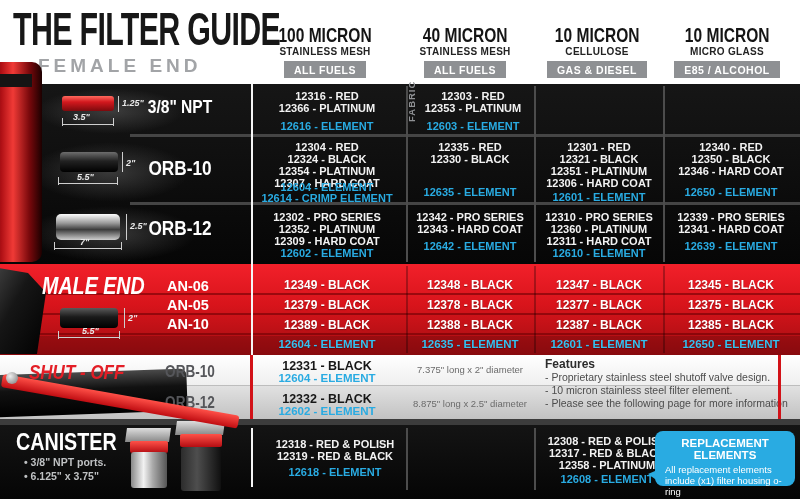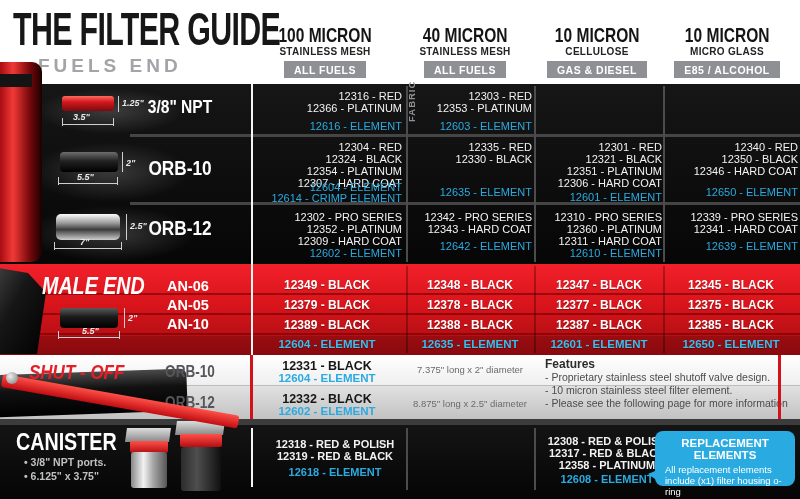--- a/index.html
+++ b/index.html
@@ -23,22 +23,22 @@
   .female-bg{position:absolute;left:0;top:84px;width:800px;height:180px;
              background:linear-gradient(180deg,#161616,#060606);}
   .hsep{position:absolute;height:3px;background:#454545;}
   .vline{position:absolute;width:2px;background:#f5f5f5;z-index:6;}
   .gline{position:absolute;width:2px;background:#4c4c4c;z-index:5;}
   .rline{position:absolute;width:3px;background:#d21218;z-index:6;}
   .mline{position:absolute;width:2px;background:rgba(0,0,0,.28);z-index:5;}
 
   .rowlabel{position:absolute;left:138px;width:84px;text-align:center;color:#fff;font-weight:bold;
             white-space:nowrap;transform:scaleX(0.82);transform-origin:center;z-index:4;}
-  .fcell{position:absolute;font-weight:normal;font-size:11px;line-height:12px;color:#f2f2f2;
-         text-align:right;z-index:4;}
+  .fcell{position:absolute;font-weight:bold;font-size:11px;line-height:12px;color:#f2f2f2;
+         text-align:center;z-index:4;}
   .fcell .elems{position:absolute;left:0;right:0;bottom:0;color:#29abe2;}
   .sidevert{position:absolute;color:#8f9194;font-weight:bold;font-size:9.5px;letter-spacing:1px;
             writing-mode:vertical-rl;transform:rotate(180deg);z-index:4;}
 
   .glow{position:absolute;background:radial-gradient(ellipse at center,rgba(110,110,110,.45),rgba(0,0,0,0) 70%);z-index:2;}
 
   
   .dim{position:absolute;color:#e9e9e9;font-size:9px;font-weight:bold;font-style:italic;z-index:5;white-space:nowrap;}
   .dl{position:absolute;background:#cfcfcf;z-index:4;}
 
@@ -112,21 +112,21 @@
   .can-body-blk{position:absolute;left:181px;top:447px;width:40px;height:44px;border-radius:3px;z-index:4;
       background:linear-gradient(90deg,#2c2c2c,#4e4e4e 40%,#101010);}
 </style>
 </head>
 <body>
 
 <div class="stage">
 
   <div class="header">
     <div class="brand-title">THE FILTER GUIDE</div>
-    <div class="brand-sub">FUELS END</div>
+    <div class="brand-sub">FEMALE END</div>
 
     <div class="colhead" style="left:245px">
       <span class="micron">100 MICRON</span>
       <div class="media">STAINLESS MESH</div>
       <span class="badge">ALL FUELS</span>
     </div>
     <div class="colhead" style="left:385px">
       <span class="micron">40 MICRON</span>
       <div class="media">STAINLESS MESH</div>
       <span class="badge">ALL FUELS</span>

